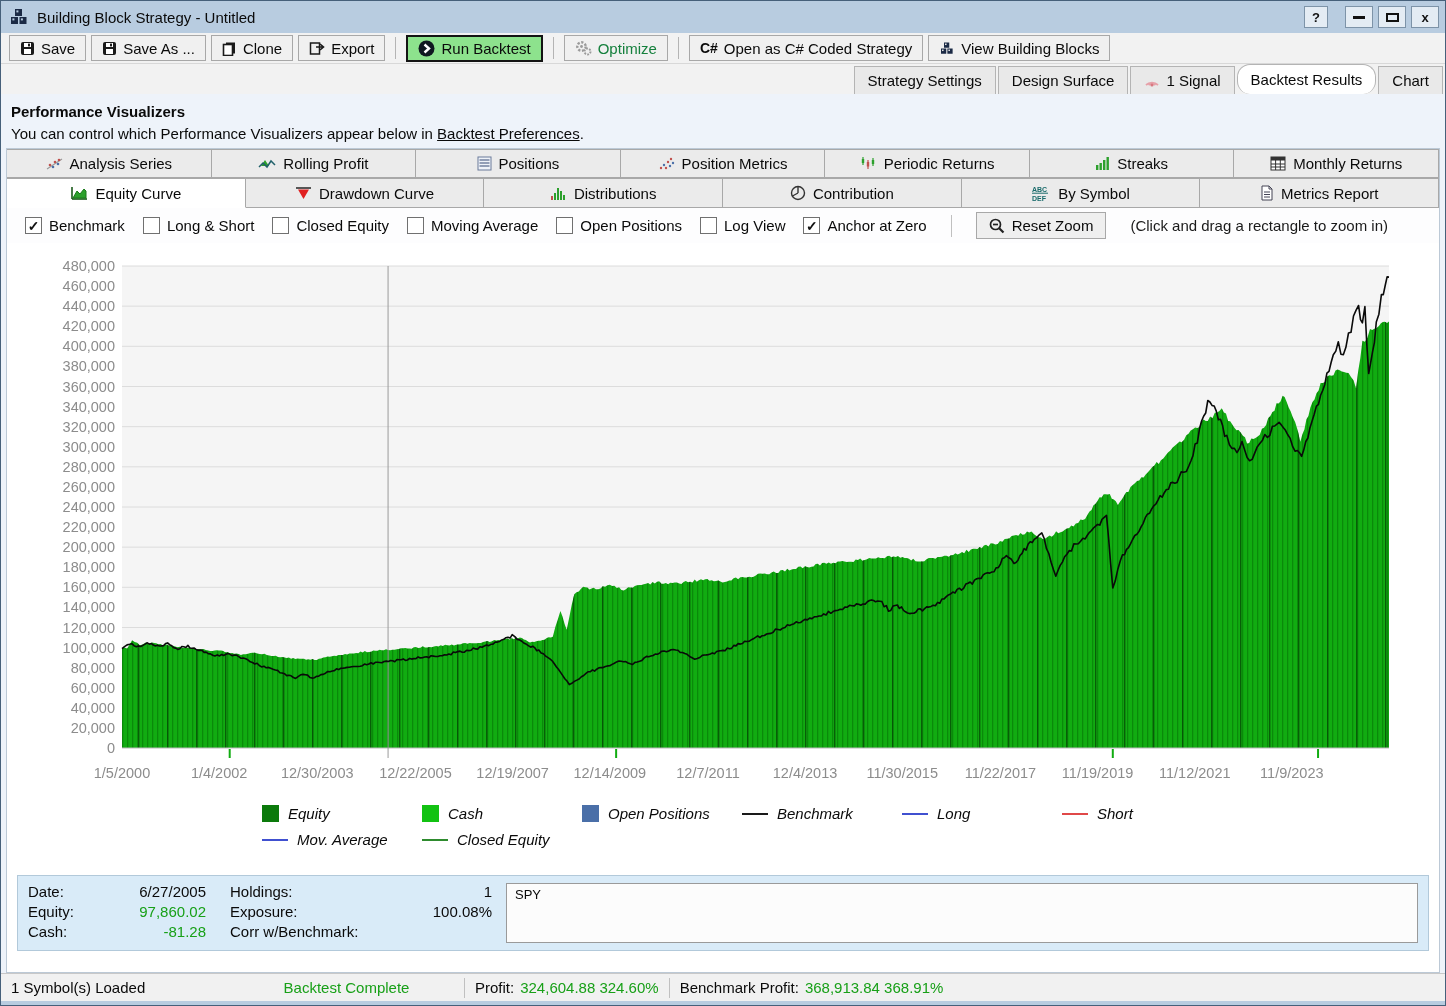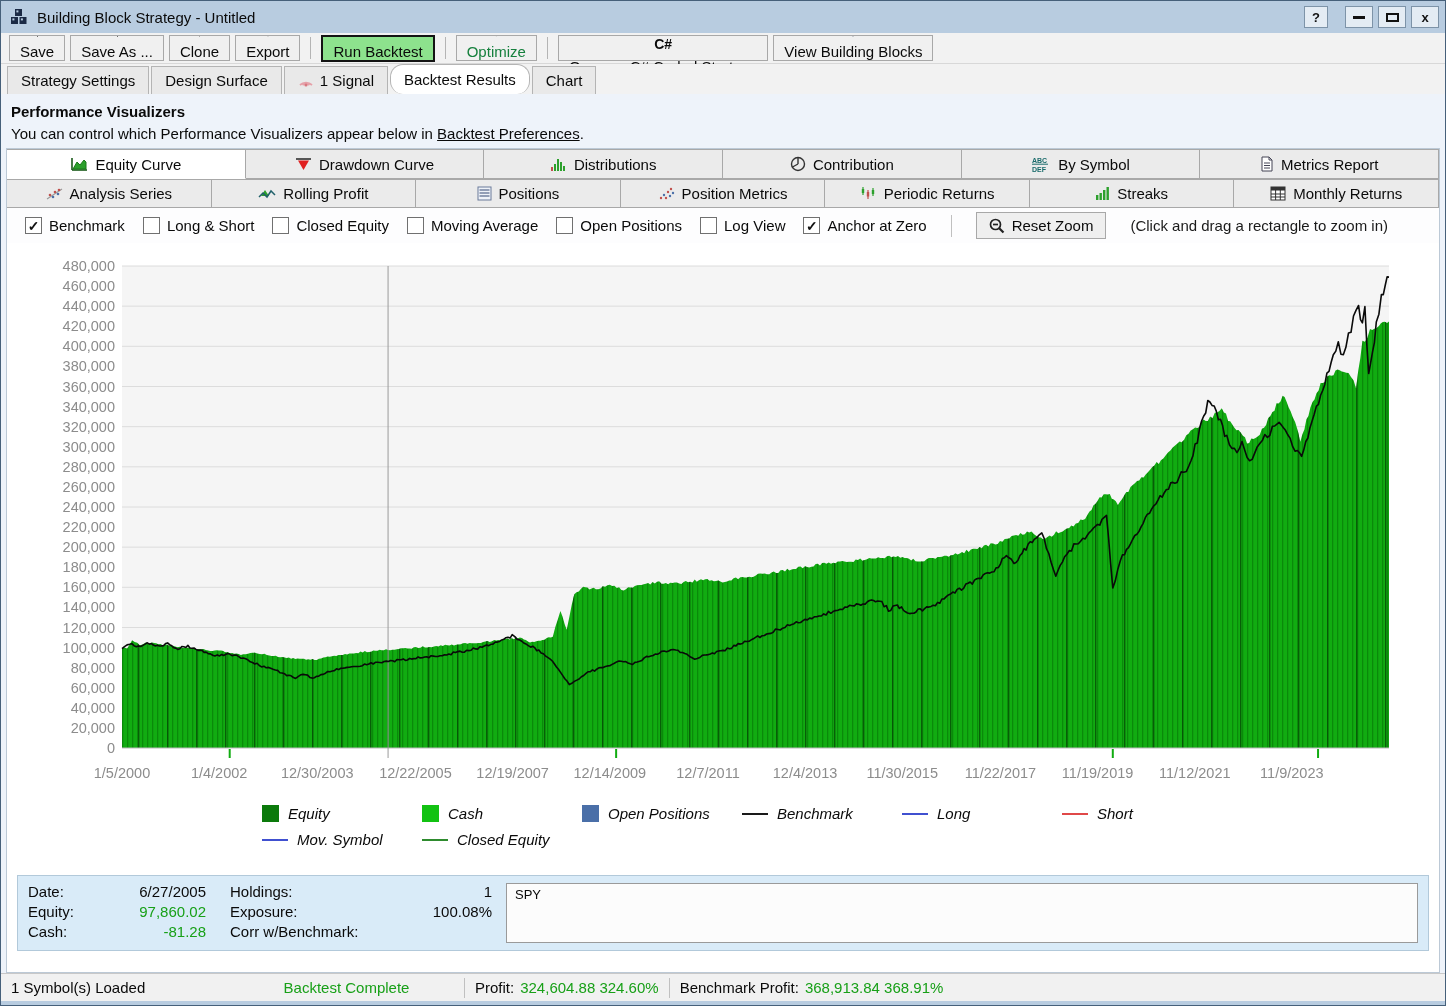--- a/index.html
+++ b/index.html
@@ -12,27 +12,27 @@
   .titlebar .app-icon { width:20px; height:20px; margin-right:8px; }
   .titlebar .title { font-size:15px; color:#0a0a0a; flex:1; }
   .winbtn { width:28px; height:22px; background:#e4ecf4; border:1px solid #7d93a8; display:flex; align-items:center; justify-content:center;
             font-weight:bold; font-size:13px; margin-left:5px; color:#111; }
   .winbtn.help { width:24px; margin-right:12px; }
   .glyph-min { width:12px; height:3px; background:#111; display:block; }
   .glyph-max { width:13px; height:9px; border:2px solid #111; display:block; }
 
   
   .toolbar { height:31px; background:#f2f2f2; border-bottom:1px solid #d8d8d8; display:flex; align-items:center; padding:0 8px; gap:5px; flex:0 0 auto; }
-  .tbtn { height:26px; display:inline-flex; align-items:center; gap:6px; padding:0 10px; background:#f0f0f0; border:1px solid #a8a8a8; font-size:15px; cursor:default;flex-direction:column; }
+  .tbtn { height:26px; display:inline-flex; align-items:center; gap:6px; padding:0 10px; background:#f0f0f0; border:1px solid #a8a8a8; font-size:15px; cursor:default; }
   .tbtn.run { background:#8de28d; border:2px solid #141414; height:27px; }
   .tbtn.disabled { color:#15803d; }
   .tdiv { width:1px; height:22px; background:#b4b4b4; margin:0 5px; }
 
   
-  .tabrow { height:30px; background:#f2f2f2; display:flex; align-items:flex-end; padding:0 0 0 6px; flex:0 0 auto; }
+  .tabrow { height:30px; background:#f2f2f2; display:flex; align-items:flex-end; padding:0 0 0 6px; flex:0 0 auto;justify-content:flex-end; }
   .mtab { height:28px; display:inline-flex; align-items:center; gap:6px; padding:0 13px; background:#e9e9e9; border:1px solid #b4b4b4; border-bottom:none; margin-right:2px; font-size:15px; }
   .mtab.active { background:#ffffff; height:30px; position:relative; z-index:2;border-radius:13px; }
 
   
   .pv-header { padding:9px 28px 6px 10px; flex:0 0 auto; background:#eef3fa; }
   .pv-header h1 { font-size:15px; font-weight:bold; margin-bottom:5px; }
   .pv-header .sub { font-size:15px; }
   .pv-header .sub a { color:#0a0a0a; text-decoration:underline; }
 
   
@@ -196,73 +196,20 @@
       </span>
   </div>
 
   <div class="pv-header">
     <h1>Performance Visualizers</h1>
     <div class="sub"><span>You can control which Performance Visualizers appear below in </span><a href="#">Backtest Preferences</a><span>.</span></div>
   </div>
 
   <div class="main-panel">
 
-    <div class="viz-row r2">
-      <span class="vtab active">
-        <svg width="18" height="15" viewBox="0 0 18 15">
-            <path d="M2 13 L2 1" stroke="#1a5a1a" stroke-width="1.6"></path>
-            <path d="M2 13 L17 13" stroke="#1a5a1a" stroke-width="1.6"></path>
-            <path d="M3 12 L7 5 L10 8 L14 3 L16 5 L16 12 Z" fill="#2ca02c" stroke="#1a7a1a"></path>
-          </svg>
-        <span>Equity Curve</span>
-      </span>
-      <span class="vtab">
-        <svg width="17" height="15" viewBox="0 0 17 15">
-            <path d="M1 2 L16 2" stroke="#333" stroke-width="1.6"></path>
-            <path d="M3 3.5 L14 3.5 L8.5 13 Z" fill="#e02020"></path>
-          </svg>
-        <span>Drawdown Curve</span>
-      </span>
-      <span class="vtab">
-        <svg width="17" height="15" viewBox="0 0 17 15">
-            <rect x="1" y="10" width="2" height="4" fill="#c0504d"></rect>
-            <rect x="4" y="7" width="2" height="7" fill="#2ca02c"></rect>
-            <rect x="7" y="2" width="2" height="12" fill="#2ca02c"></rect>
-            <rect x="10" y="5" width="2" height="9" fill="#2ca02c"></rect>
-            <rect x="13" y="9" width="2" height="5" fill="#2ca02c"></rect>
-          </svg>
-        <span>Distributions</span>
-      </span>
-      <span class="vtab">
-        <svg width="16" height="16" viewBox="0 0 16 16">
-            <circle cx="8" cy="8" r="6.5" fill="none" stroke="#333" stroke-width="1.4"></circle>
-            <path d="M8 8 L8 1.5 M8 8 L2.5 11" stroke="#333" stroke-width="1.4" fill="none"></path>
-          </svg>
-        <span>Contribution</span>
-      </span>
-      <span class="vtab">
-        <svg width="20" height="16" viewBox="0 0 20 16">
-            <text x="1" y="7" font-size="7" font-weight="bold" fill="#1a6b6b" font-family="Liberation Sans, sans-serif">ABC</text>
-            <line x1="1" y1="8.2" x2="17" y2="8.2" stroke="#1a6b6b"></line>
-            <text x="1" y="15.5" font-size="7" font-weight="bold" fill="#1a6b6b" font-family="Liberation Sans, sans-serif">DEF</text>
-          </svg>
-        <span>By Symbol</span>
-      </span>
-      <span class="vtab">
-        <svg width="14" height="16" viewBox="0 0 14 16">
-            <path d="M2 1 L9 1 L12 4 L12 15 L2 15 Z" fill="#fff" stroke="#445"></path>
-            <path d="M9 1 L9 4 L12 4" fill="none" stroke="#445"></path>
-            <line x1="4" y1="7" x2="10" y2="7" stroke="#445"></line>
-            <line x1="4" y1="9.5" x2="10" y2="9.5" stroke="#445"></line>
-            <line x1="4" y1="12" x2="10" y2="12" stroke="#445"></line>
-          </svg>
-        <span>Metrics Report</span>
-      </span>
-    </div>
-
     <div class="viz-row r1">
       <span class="vtab">
         <svg width="17" height="15" viewBox="0 0 17 15">
             <path d="M1 13 L16 3" stroke="#9a9a9a" stroke-width="1.2" fill="none"></path>
             <circle cx="4" cy="9" r="1.3" fill="#c0504d"></circle>
             <circle cx="7" cy="11" r="1.3" fill="#4a6fa8"></circle>
             <circle cx="9" cy="6" r="1.3" fill="#c0504d"></circle>
             <circle cx="12" cy="8" r="1.3" fill="#4a6fa8"></circle>
             <circle cx="13" cy="4" r="1.3" fill="#c0504d"></circle>
           </svg>
@@ -319,20 +266,73 @@
       <span class="vtab">
         <svg width="16" height="15" viewBox="0 0 16 15">
             <rect x="1" y="1" width="14" height="13" fill="#fff" stroke="#333"></rect>
             <rect x="1" y="1" width="14" height="3.5" fill="#333"></rect>
             <line x1="1" y1="8" x2="15" y2="8" stroke="#333"></line>
             <line x1="1" y1="11" x2="15" y2="11" stroke="#333"></line>
             <line x1="5.6" y1="1" x2="5.6" y2="14" stroke="#333"></line>
             <line x1="10.3" y1="1" x2="10.3" y2="14" stroke="#333"></line>
           </svg>
         <span>Monthly Returns</span>
+      </span>
+    </div>
+
+    <div class="viz-row r2">
+      <span class="vtab active">
+        <svg width="18" height="15" viewBox="0 0 18 15">
+            <path d="M2 13 L2 1" stroke="#1a5a1a" stroke-width="1.6"></path>
+            <path d="M2 13 L17 13" stroke="#1a5a1a" stroke-width="1.6"></path>
+            <path d="M3 12 L7 5 L10 8 L14 3 L16 5 L16 12 Z" fill="#2ca02c" stroke="#1a7a1a"></path>
+          </svg>
+        <span>Equity Curve</span>
+      </span>
+      <span class="vtab">
+        <svg width="17" height="15" viewBox="0 0 17 15">
+            <path d="M1 2 L16 2" stroke="#333" stroke-width="1.6"></path>
+            <path d="M3 3.5 L14 3.5 L8.5 13 Z" fill="#e02020"></path>
+          </svg>
+        <span>Drawdown Curve</span>
+      </span>
+      <span class="vtab">
+        <svg width="17" height="15" viewBox="0 0 17 15">
+            <rect x="1" y="10" width="2" height="4" fill="#c0504d"></rect>
+            <rect x="4" y="7" width="2" height="7" fill="#2ca02c"></rect>
+            <rect x="7" y="2" width="2" height="12" fill="#2ca02c"></rect>
+            <rect x="10" y="5" width="2" height="9" fill="#2ca02c"></rect>
+            <rect x="13" y="9" width="2" height="5" fill="#2ca02c"></rect>
+          </svg>
+        <span>Distributions</span>
+      </span>
+      <span class="vtab">
+        <svg width="16" height="16" viewBox="0 0 16 16">
+            <circle cx="8" cy="8" r="6.5" fill="none" stroke="#333" stroke-width="1.4"></circle>
+            <path d="M8 8 L8 1.5 M8 8 L2.5 11" stroke="#333" stroke-width="1.4" fill="none"></path>
+          </svg>
+        <span>Contribution</span>
+      </span>
+      <span class="vtab">
+        <svg width="20" height="16" viewBox="0 0 20 16">
+            <text x="1" y="7" font-size="7" font-weight="bold" fill="#1a6b6b" font-family="Liberation Sans, sans-serif">ABC</text>
+            <line x1="1" y1="8.2" x2="17" y2="8.2" stroke="#1a6b6b"></line>
+            <text x="1" y="15.5" font-size="7" font-weight="bold" fill="#1a6b6b" font-family="Liberation Sans, sans-serif">DEF</text>
+          </svg>
+        <span>By Symbol</span>
+      </span>
+      <span class="vtab">
+        <svg width="14" height="16" viewBox="0 0 14 16">
+            <path d="M2 1 L9 1 L12 4 L12 15 L2 15 Z" fill="#fff" stroke="#445"></path>
+            <path d="M9 1 L9 4 L12 4" fill="none" stroke="#445"></path>
+            <line x1="4" y1="7" x2="10" y2="7" stroke="#445"></line>
+            <line x1="4" y1="9.5" x2="10" y2="9.5" stroke="#445"></line>
+            <line x1="4" y1="12" x2="10" y2="12" stroke="#445"></line>
+          </svg>
+        <span>Metrics Report</span>
       </span>
     </div>
 
     <div class="controls">
       <span id="chk-items" style="display:inline-flex;gap:18px;">
           <label class="chk">
             <span class="box">✓</span>
             <span>Benchmark</span>
           </label>
           <label class="chk">
@@ -469,21 +469,21 @@
             <span>Long</span>
           </span>
           <span class="litem">
             <span class="sw-line" style="border-top-color: rgb(224, 72, 72);"></span>
             <span>Short</span>
           </span>
         </div>
         <div class="lrow">
           <span class="litem">
             <span class="sw-line" style="border-top-color: rgb(64, 80, 208);"></span>
-            <span>Mov. Symbol</span>
+            <span>Mov. Average</span>
           </span>
           <span class="litem">
             <span class="sw-line" style="border-top-color: rgb(46, 139, 46);"></span>
             <span>Closed Equity</span>
           </span>
         </div>
       </div>
 
     <div class="info-panel">
       <div class="info-grid">

